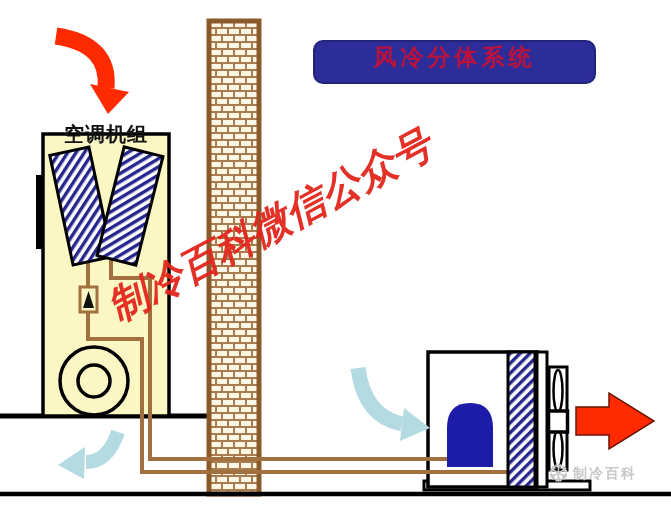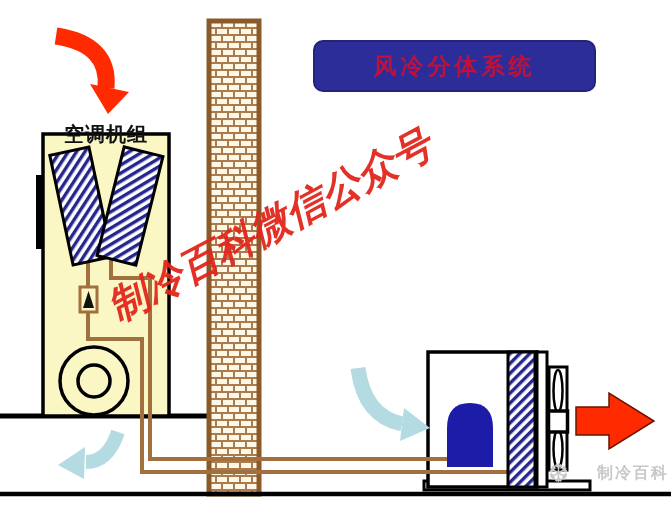--- a/index.html
+++ b/index.html
@@ -3,42 +3,42 @@
 <meta charset="utf-8">
 <style>
   html,body{margin:0;padding:0;background:#fff;}
   #canvas{
     position:relative;width:671px;height:506px;background:#ffffff;overflow:hidden;
     font-family:"Liberation Sans", sans-serif;
   }
   .abs{position:absolute;}
   #diagram-svg{position:absolute;left:0;top:0;}
   .title-box{
-    left:313px;top:40px;width:283px;height:52px;border-radius:10px;
-    display:flex;align-items:center;justify-content:center;
+    left:313px;top:40px;width:283px;height:44px;border-radius:10px;
+    display:flex;align-items:flex-start;justify-content:center;
     border:2px solid #23237A;box-sizing:border-box;
   }
   .title-box span{font-size:23px;font-weight:bold;letter-spacing:4px;}
   .indoor-label{
     left:43px;top:121px;width:126px;text-align:center;
     font-size:20px;font-weight:bold;color:#111;letter-spacing:1px;
   }
   .outdoor-label{
     left:323px;top:272px;width:170px;text-align:center;
     font-size:20px;font-weight:bold;color:#111;line-height:23px;letter-spacing:1px;
   }
   .outdoor-label span{display:block;}
   .watermark{
     left:98px;top:286px;font-size:40px;font-style:italic;font-weight:bold;
     white-space:nowrap;transform:rotate(-28deg);transform-origin:0 0;
     letter-spacing:0;opacity:.95;pointer-events:none;
   }
   .logo{left:548px;top:461px;display:flex;align-items:center;gap:4px;}
   .logo .logo-icon{font-size:25px;line-height:25px;}
-  .logo .logo-text{font-size:16px;font-weight:bold;letter-spacing:2px;margin-left:24px;}
+  .logo .logo-text{font-size:14px;font-weight:bold;letter-spacing:2px;}
 </style>
 </head>
 <body>
 
 <div id="canvas">
 
   <svg id="diagram-svg" width="671" height="506" viewBox="0 0 671 506">
     <defs>
       <pattern id="brick" patternUnits="userSpaceOnUse" width="24" height="14">
         <rect width="24" height="14" fill="#A87C4F"></rect>

